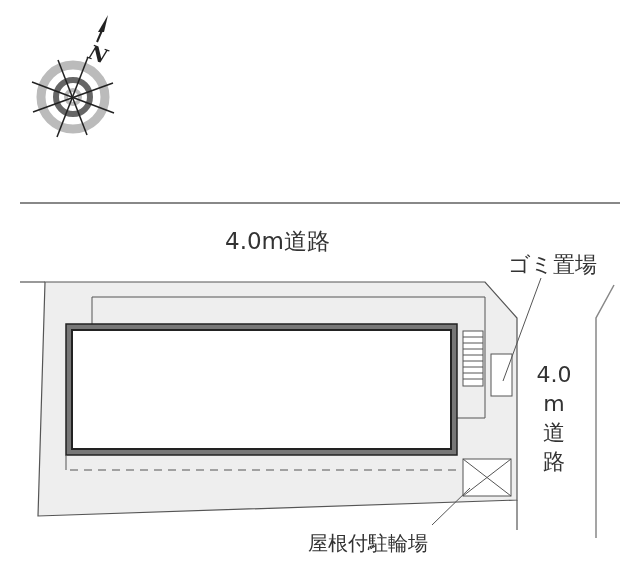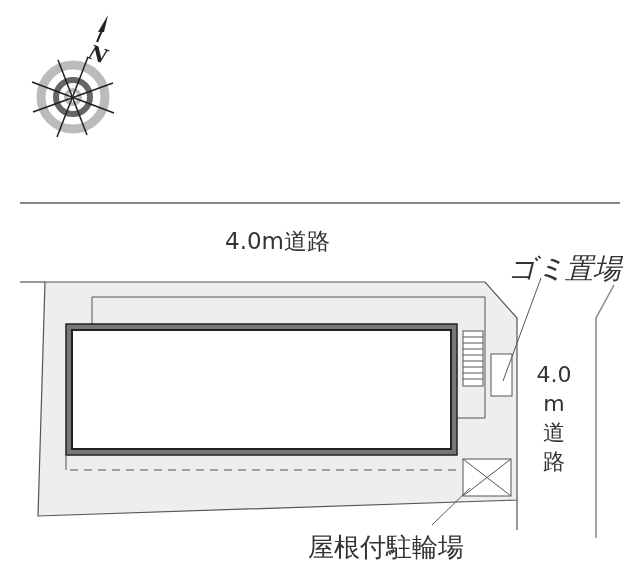--- a/index.html
+++ b/index.html
@@ -1,22 +1,22 @@
 <!DOCTYPE html>
 <html><head>
   <meta charset="utf-8">
   <style>
     html, body { margin: 0; padding: 0; background: #ffffff; }
     body { width: 640px; height: 569px; overflow: hidden; position: relative; font-family: "DejaVu Sans", sans-serif; }
     svg { position: absolute; left: 0; top: 0; }
     .lbl { position: absolute; color: #333333; font-family: "DejaVu Sans", sans-serif; white-space: nowrap; text-align: right; }
     #road-top { left: 225px; top: 226px; font-size: 23px; }
-    #garbage { left: 508px; top: 250px; font-size: 28px; font-style: italic; }
+    #garbage { left: 508px; top: 250px; font-size: 22px; }
     #road-right { left: 530px; top: 360px; font-size: 22px; width: 48px; text-align: center; line-height: 29px; white-space: normal; }
-    #bike { left: 308px; top: 530px; font-size: 26px; }
+    #bike { left: 308px; top: 530px; font-size: 20px; }
     .v-char { display: block; text-align: center; }
   </style>
 </head>
 <body>
 
 <svg width="640" height="569" viewBox="0 0 640 569">
 
   <g>
     <circle cx="73" cy="97" r="32" fill="none" stroke="#bbbbbb" stroke-width="9"></circle>
     <circle cx="73" cy="97" r="17" fill="none" stroke="#666666" stroke-width="6"></circle>

